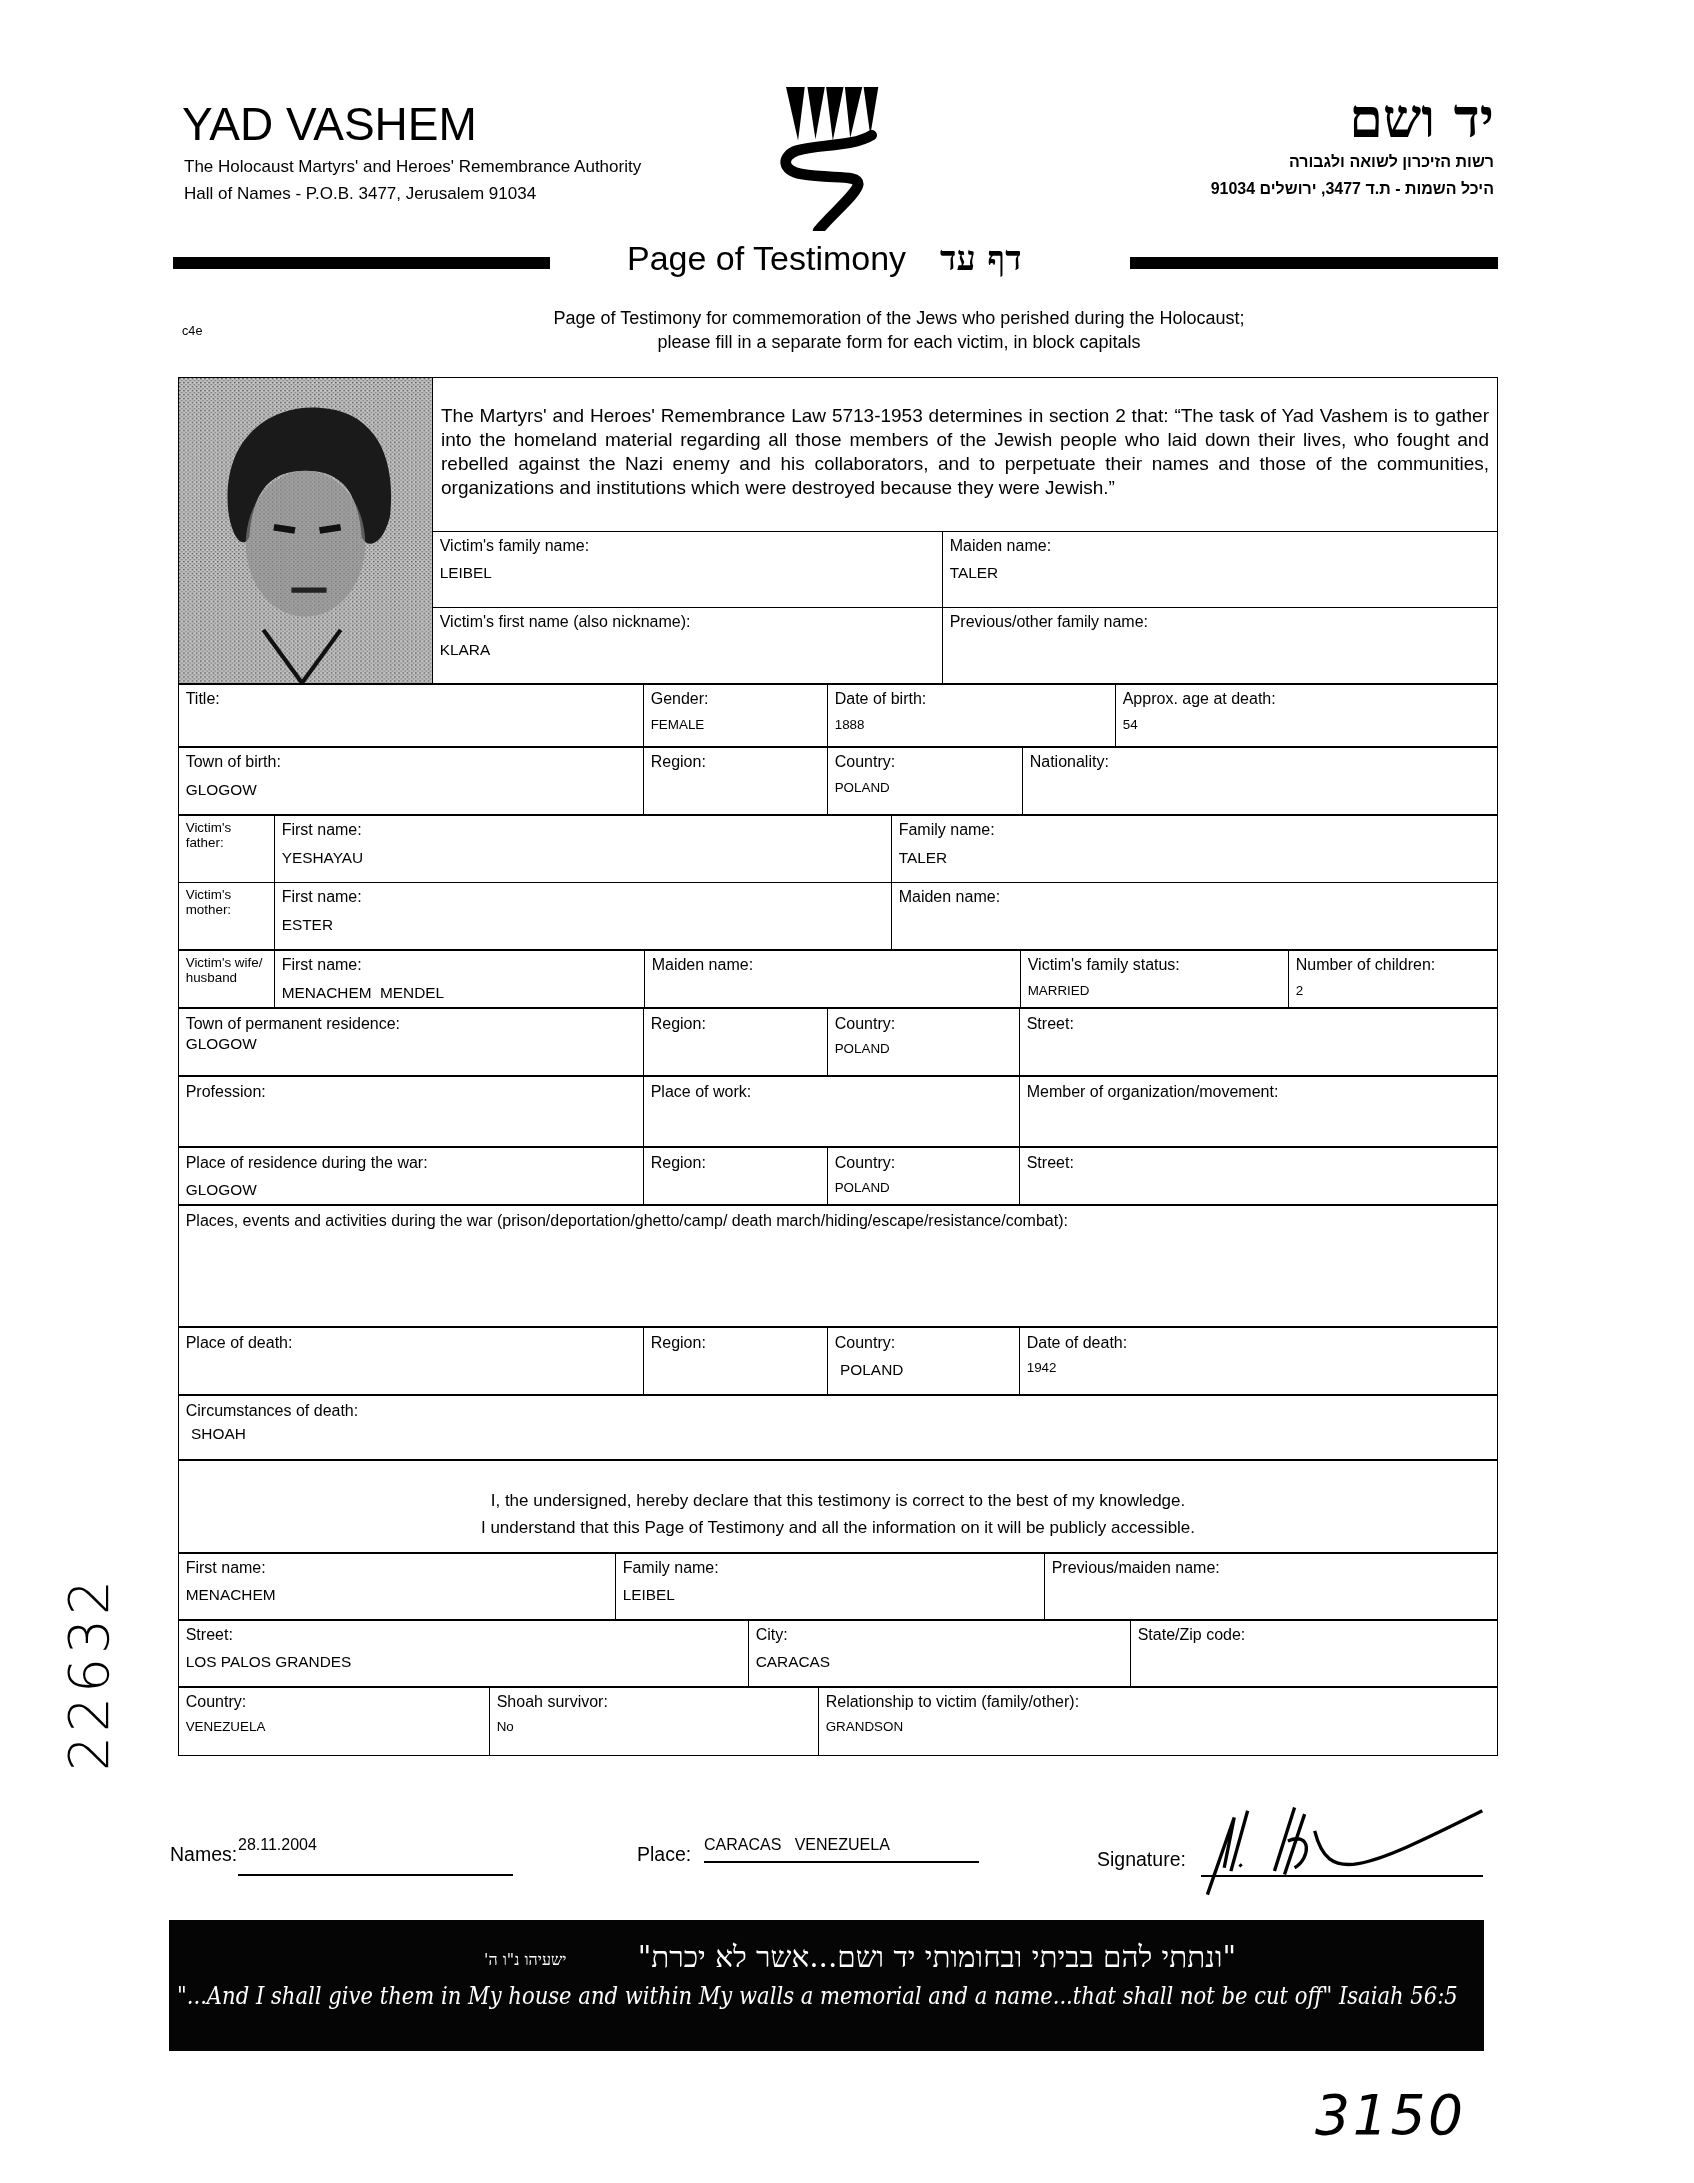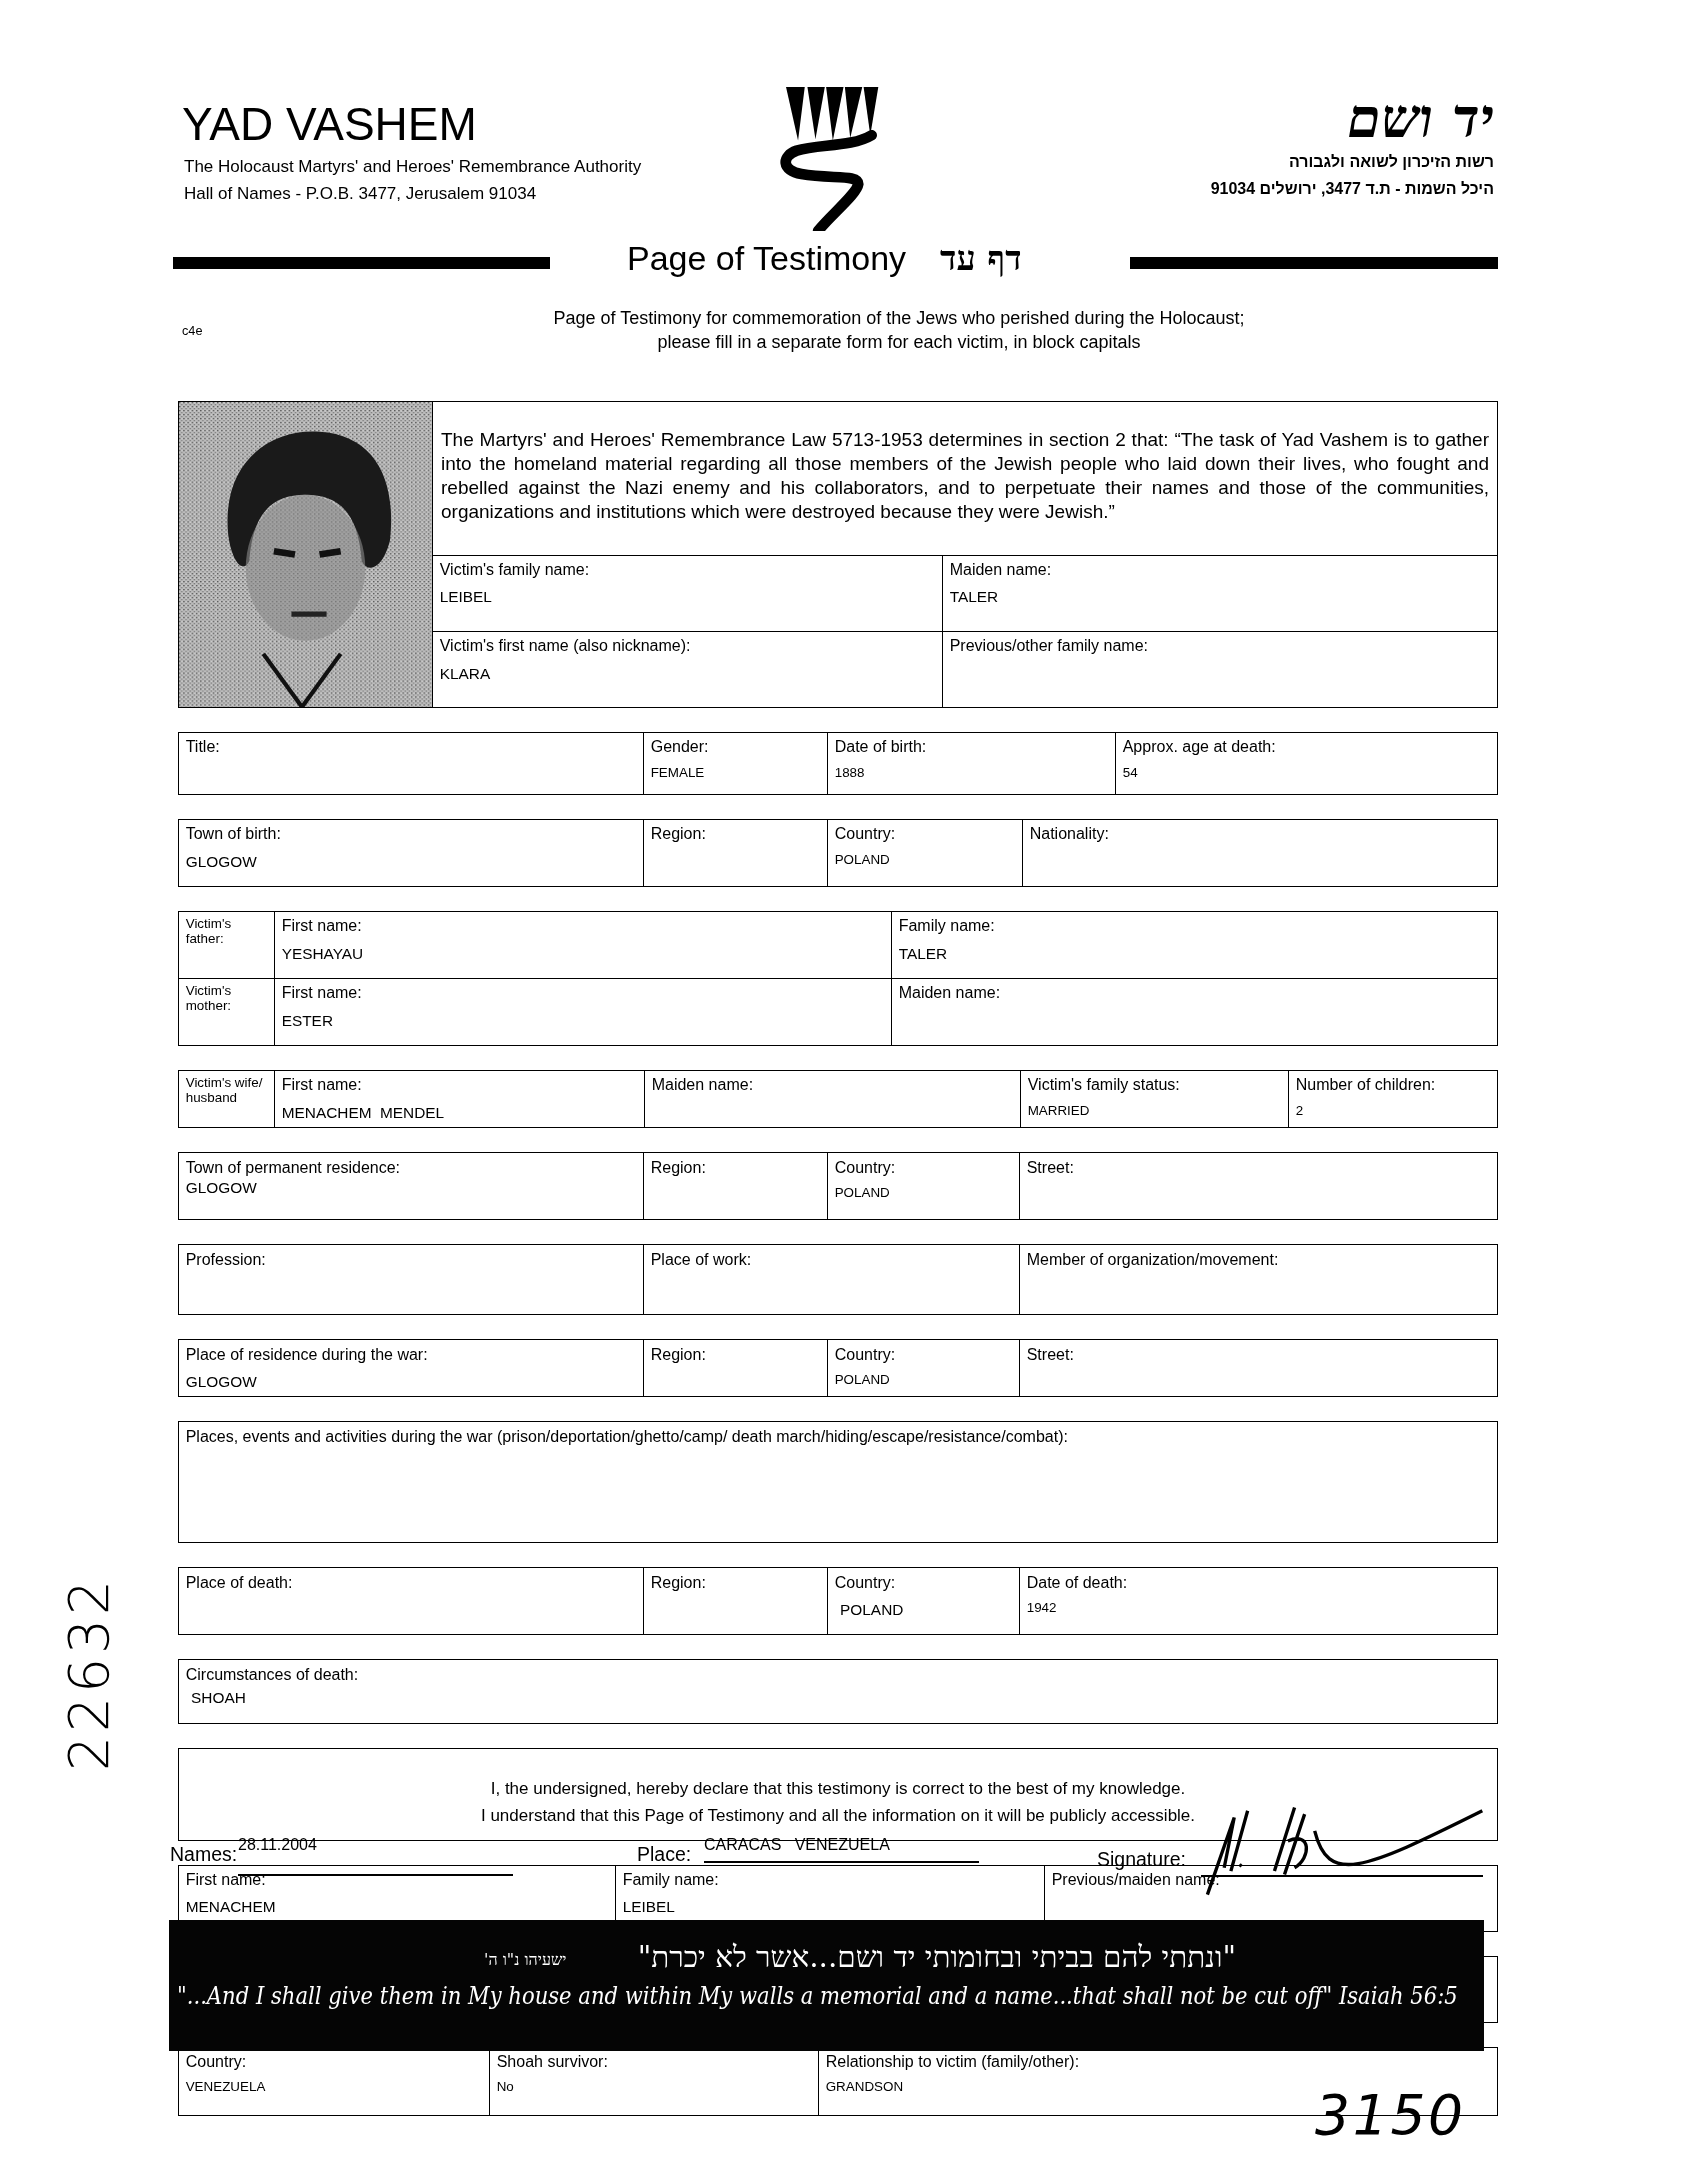--- a/index.html
+++ b/index.html
@@ -1,34 +1,34 @@
 <!DOCTYPE html>
 <html style="font-size:10.7px"><head>
 <meta charset="utf-8">
 <style>
   html, body { margin:0; padding:0; background:#fff; }
   body { width:1694px; height:2183px; position:relative; overflow:hidden; font-family:"Liberation Sans", sans-serif; color:#000; }
   .abs { position:absolute; }
   
   .org-title { left:182px; top:97px; font-size:46px; letter-spacing:0px; }
   .org-sub { left:184px; top:153px; font-size:17px; line-height:27px; }
-  .he-title { right:200px; top:86px; font-size:54px; font-family:"DejaVu Serif", serif; direction:rtl; font-weight:bold;font-style:italic; }
+  .he-title { right:200px; top:86px; font-size:54px; font-family:"DejaVu Serif", serif; direction:rtl; font-weight:bold; }
   .he-sub { right:200px; top:148px; font-size:16px; line-height:27px; direction:rtl; text-align:right; font-weight:bold; }
   .logo { left:778px; top:87px; width:101px; width:107px; height:144px; }
   .rule { height:12px; background:#000; top:257px; }
   .rule-left { left:173px; width:377px; }
   .rule-right { left:1130px; width:368px; }
   .page-title { left:627px; top:238px; font-size:34px; }
   .page-title .he { font-family:"DejaVu Serif", serif; margin-left:34px; font-weight:bold; }
   .code { left:182px; top:324px; font-size:12.7px; }
   .intro { left:416px; top:306px; width:966px; text-align:center; font-size:18px; line-height:24px; }
 
   
   .form { left:178px; top:377px; width:1320px; }
-  table.f { border-collapse:collapse; width:100%; table-layout:fixed;margin-top:24px; }
+  table.f { border-collapse:collapse; width:100%; table-layout:fixed; }
   table.f td { border:1.7px solid #000; vertical-align:top; padding:5.4px 6.7px; position:relative; }
   .lbl { font-size:16px; display:block; }
   .val { font-size:15.4px; display:block; margin-top:9.4px; text-transform:uppercase; }
   .tiny { font-size:13.4px; line-height:14.8px; }
   .photo { padding:0 !important; }
   .photo-img { width:100%; height:100%; display:block; }
   .law { font-size:19px; line-height:24px; text-align:justify; padding:25.5px 8px 9.4px 8px !important; }
   .decl { text-align:center; font-size:17px; line-height:27px; padding:25.5px 6.7px 10.7px 6.7px !important; }
 
   

